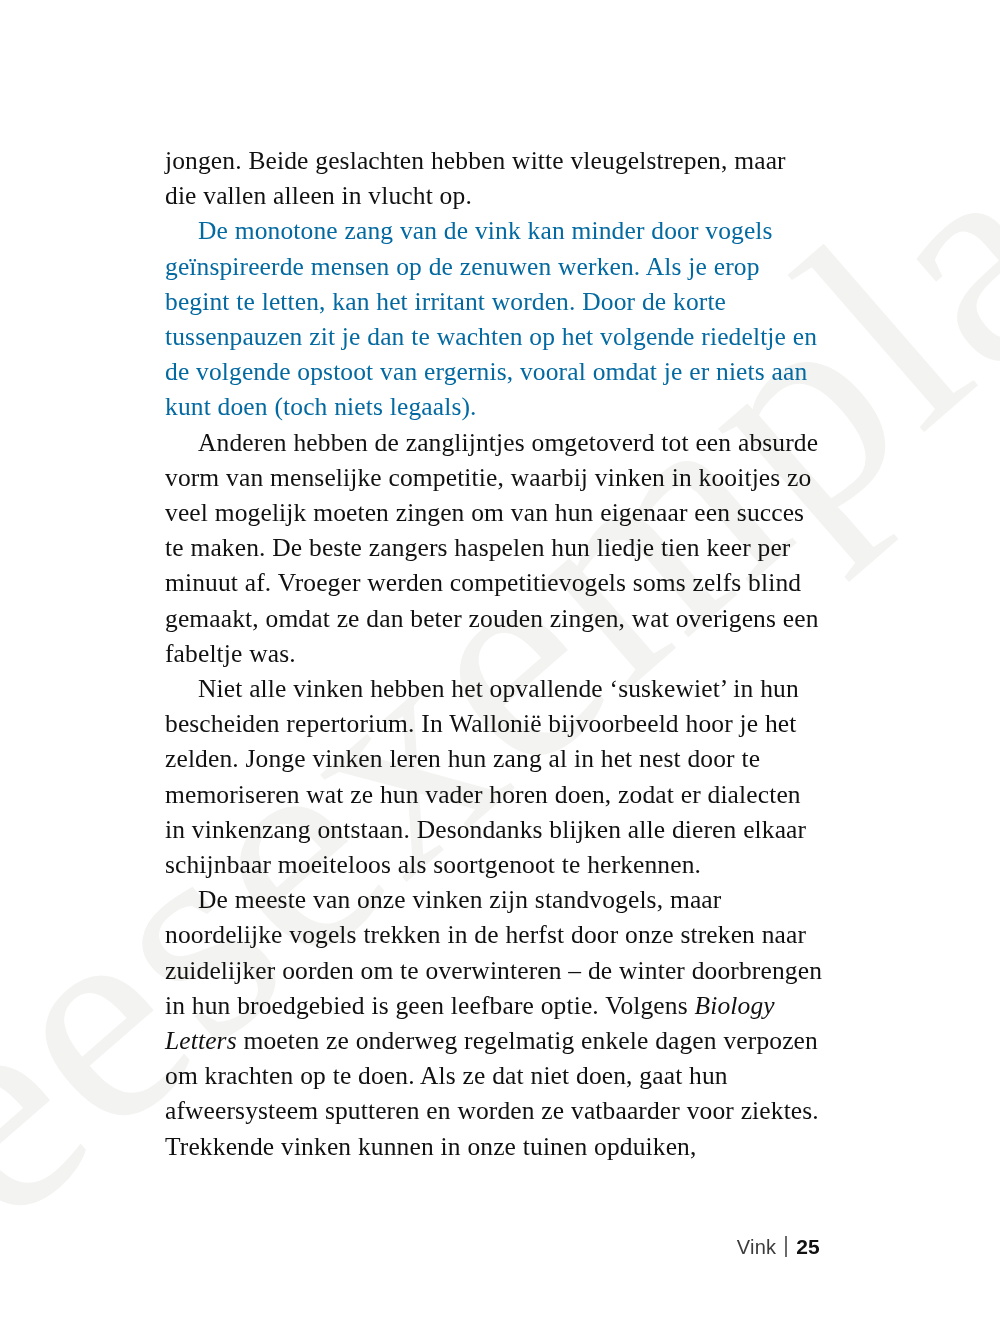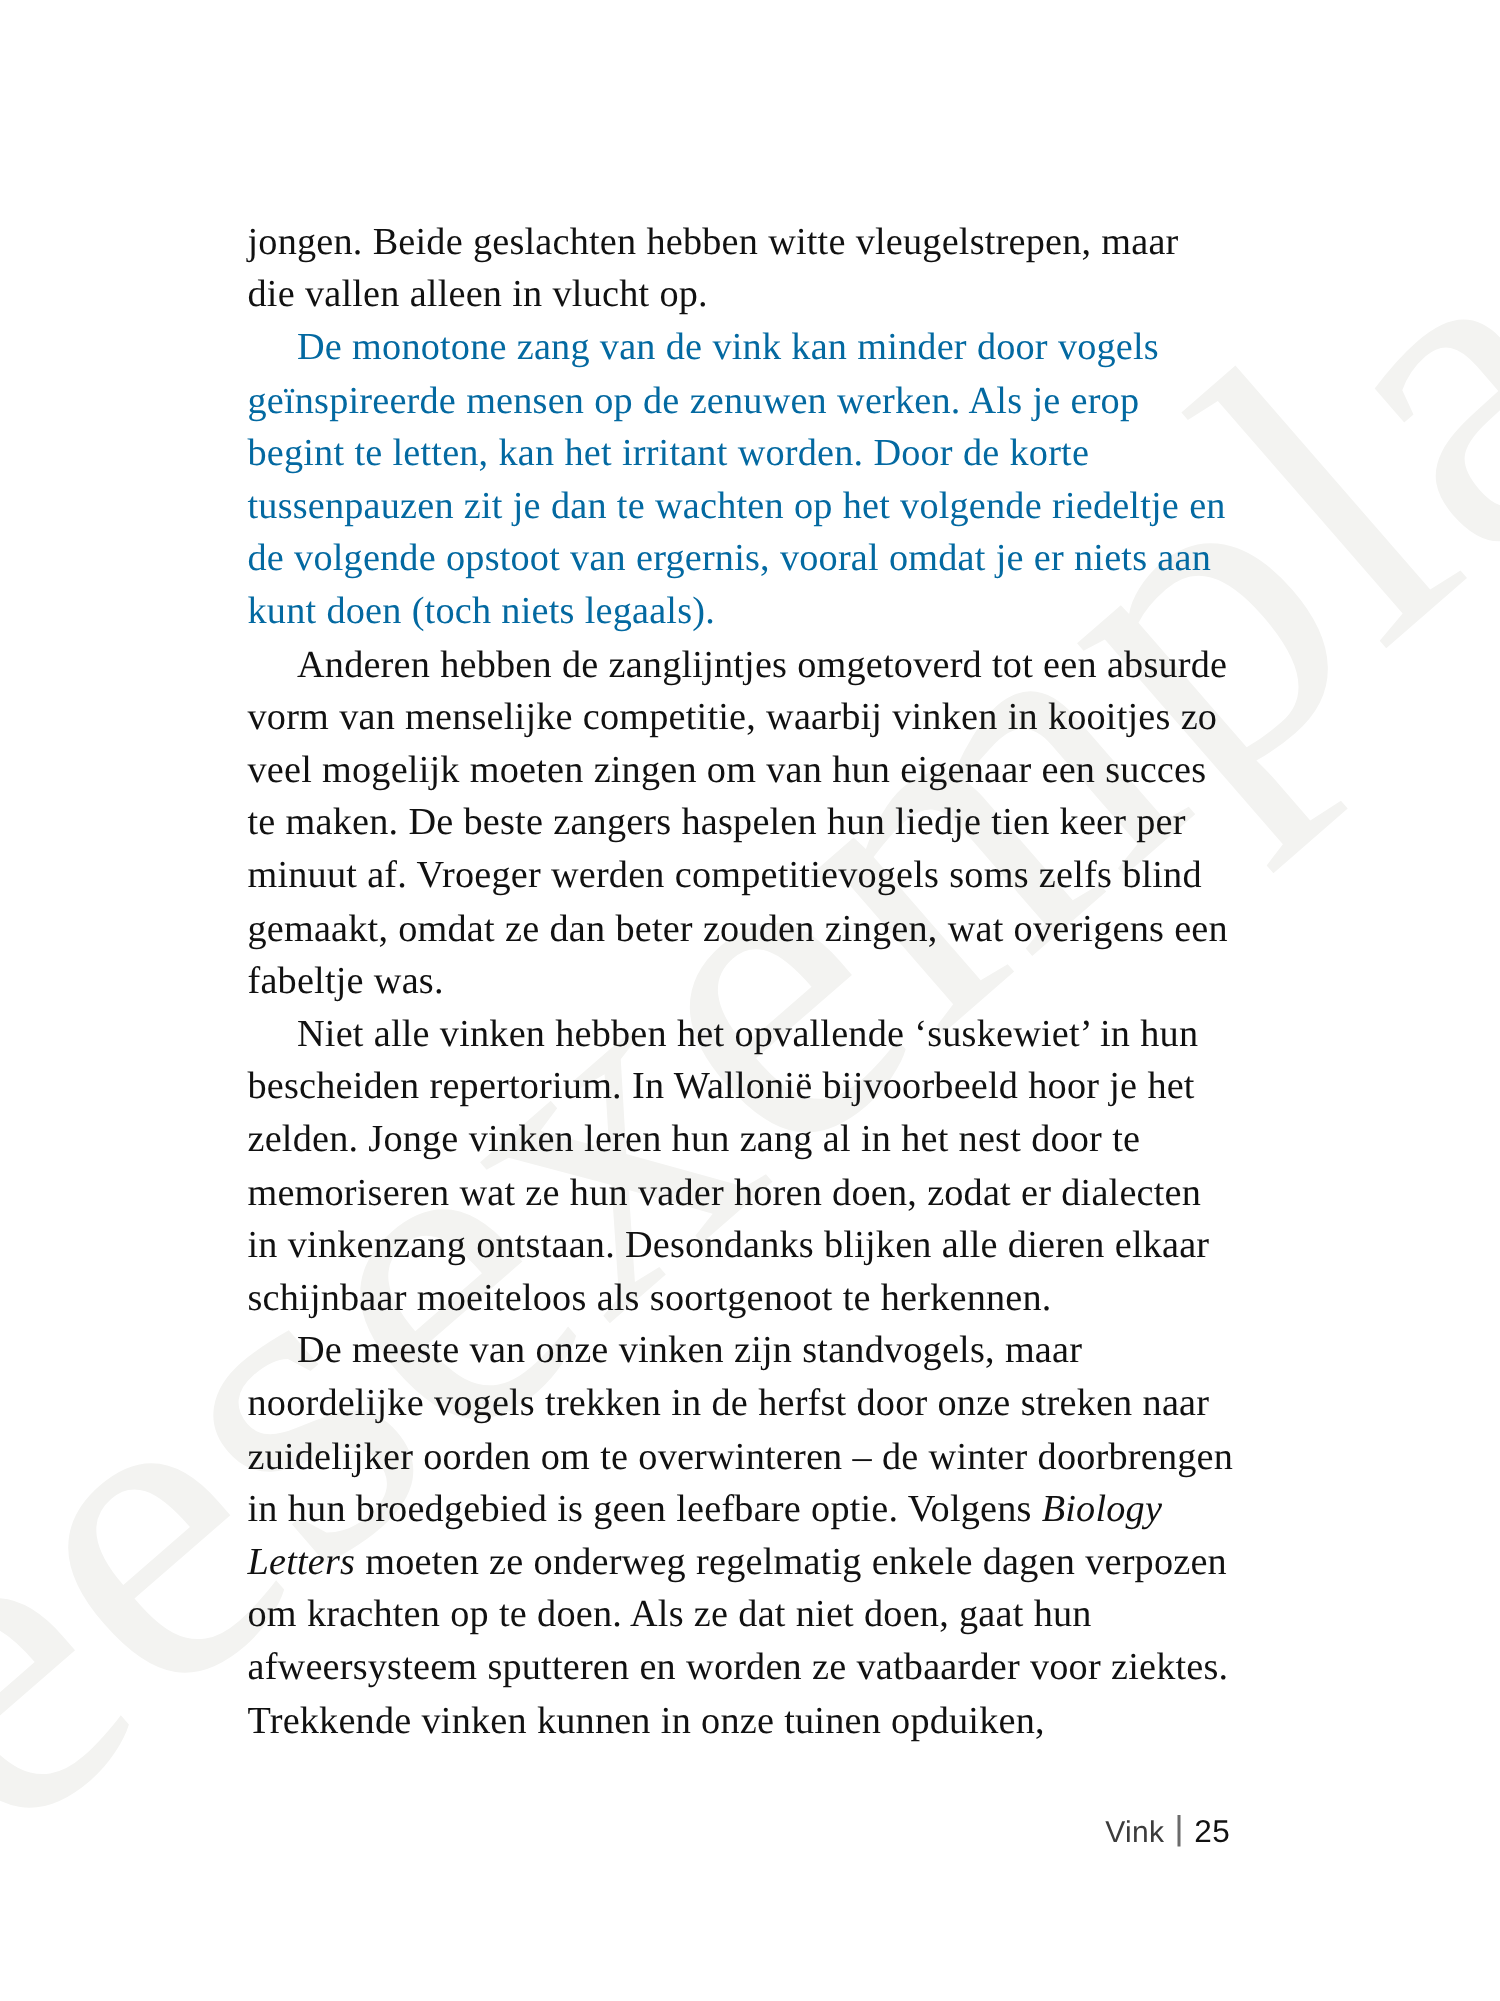--- a/index.html
+++ b/index.html
@@ -69,21 +69,21 @@
     text-indent: 33px;
   }
   .para i, .para em {
     font-style: italic;
   }
 
   
   .footer {
     position: absolute;
     right: 180px;
-    top: 1207px;
+    top: 1233px;
     z-index: 2;
     display: flex;
     align-items: baseline;
     gap: 9px;
     font-family: "Liberation Sans", "DejaVu Sans", sans-serif;
   }
   .footer-chapter {
     font-size: 20px;
     color: #3c3c3c;
     font-weight: 400;
@@ -93,21 +93,21 @@
     display: inline-block;
     width: 2px;
     height: 21px;
     background: #6b6b6b;
     position: relative;
     top: 3px;
   }
   .footer-page {
     font-size: 21px;
     color: #111111;
-    font-weight: 400;
+    font-weight: 700;
     letter-spacing: 0.01em;
   }
 </style>
 </head>
 <body>
 
 <div class="page" style="background: rgb(255, 255, 255);">
 
   <div class="watermark-layer">
     <div class="watermark-text" style="color: rgb(243, 243, 241); transform: translate(-50%, -50%) rotate(-41deg);">Leesexemplaar</div>

